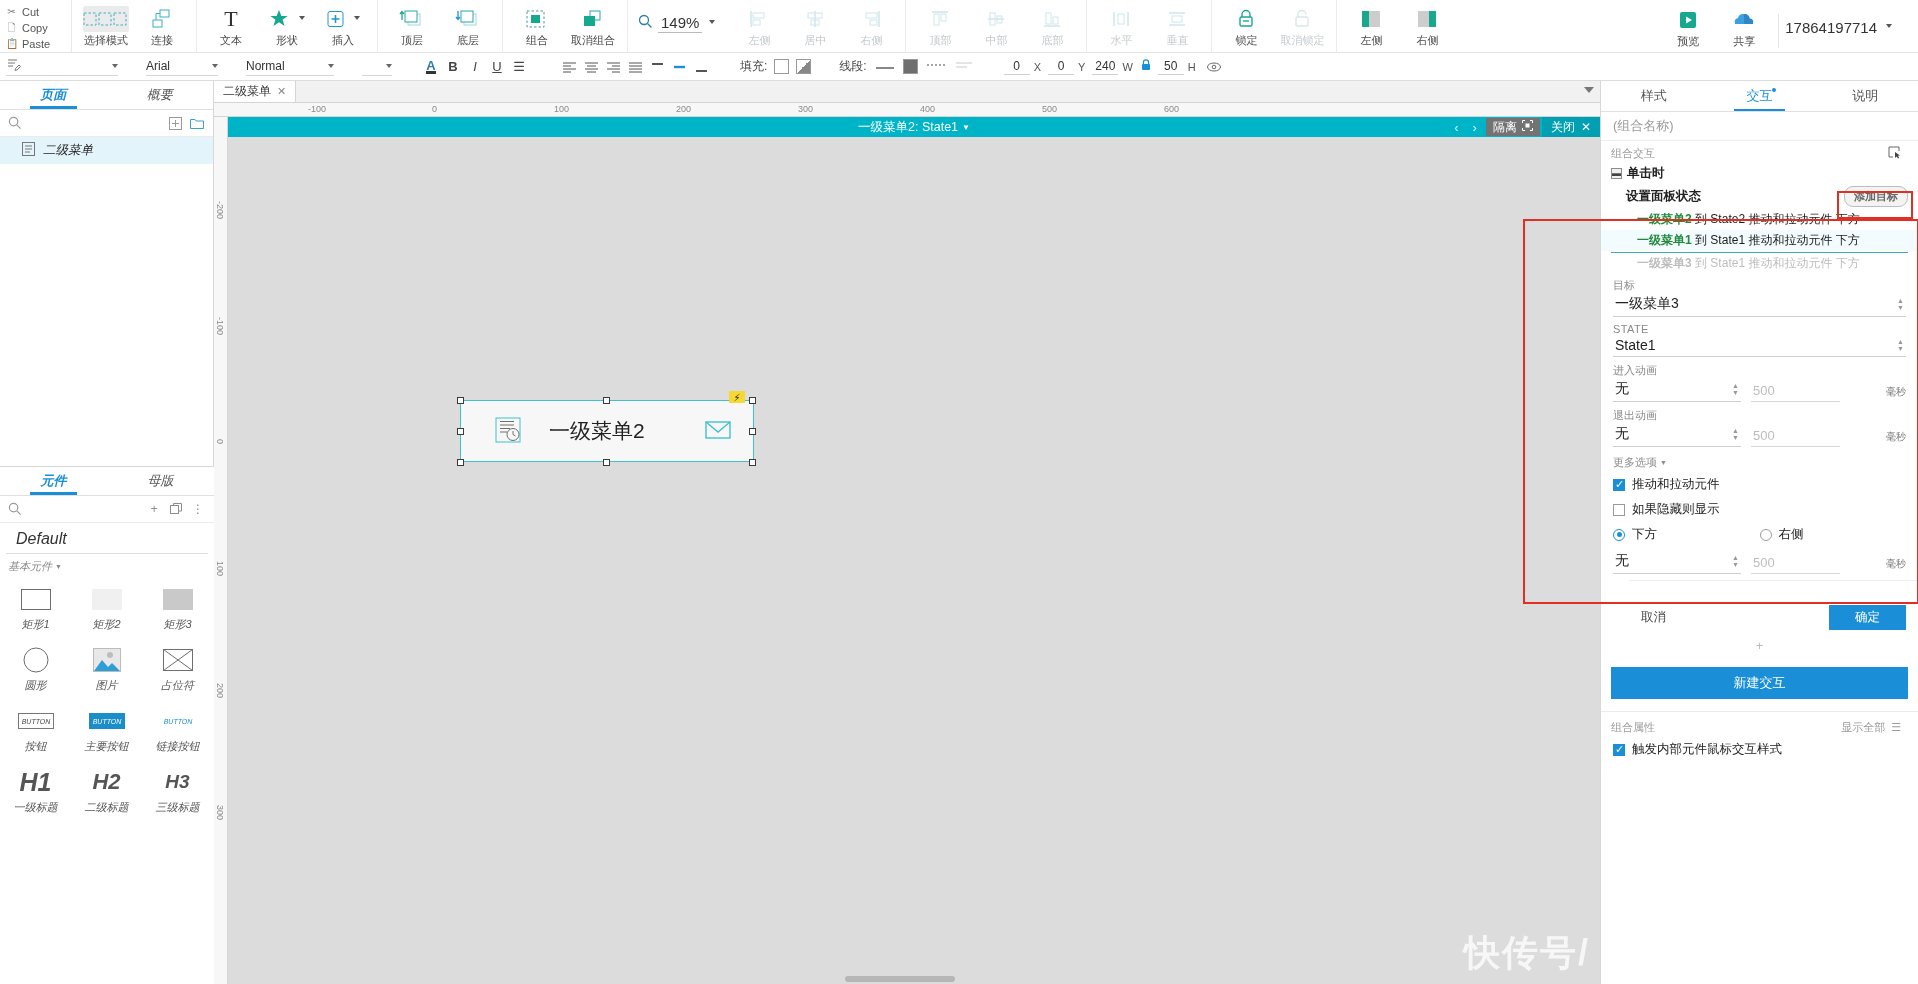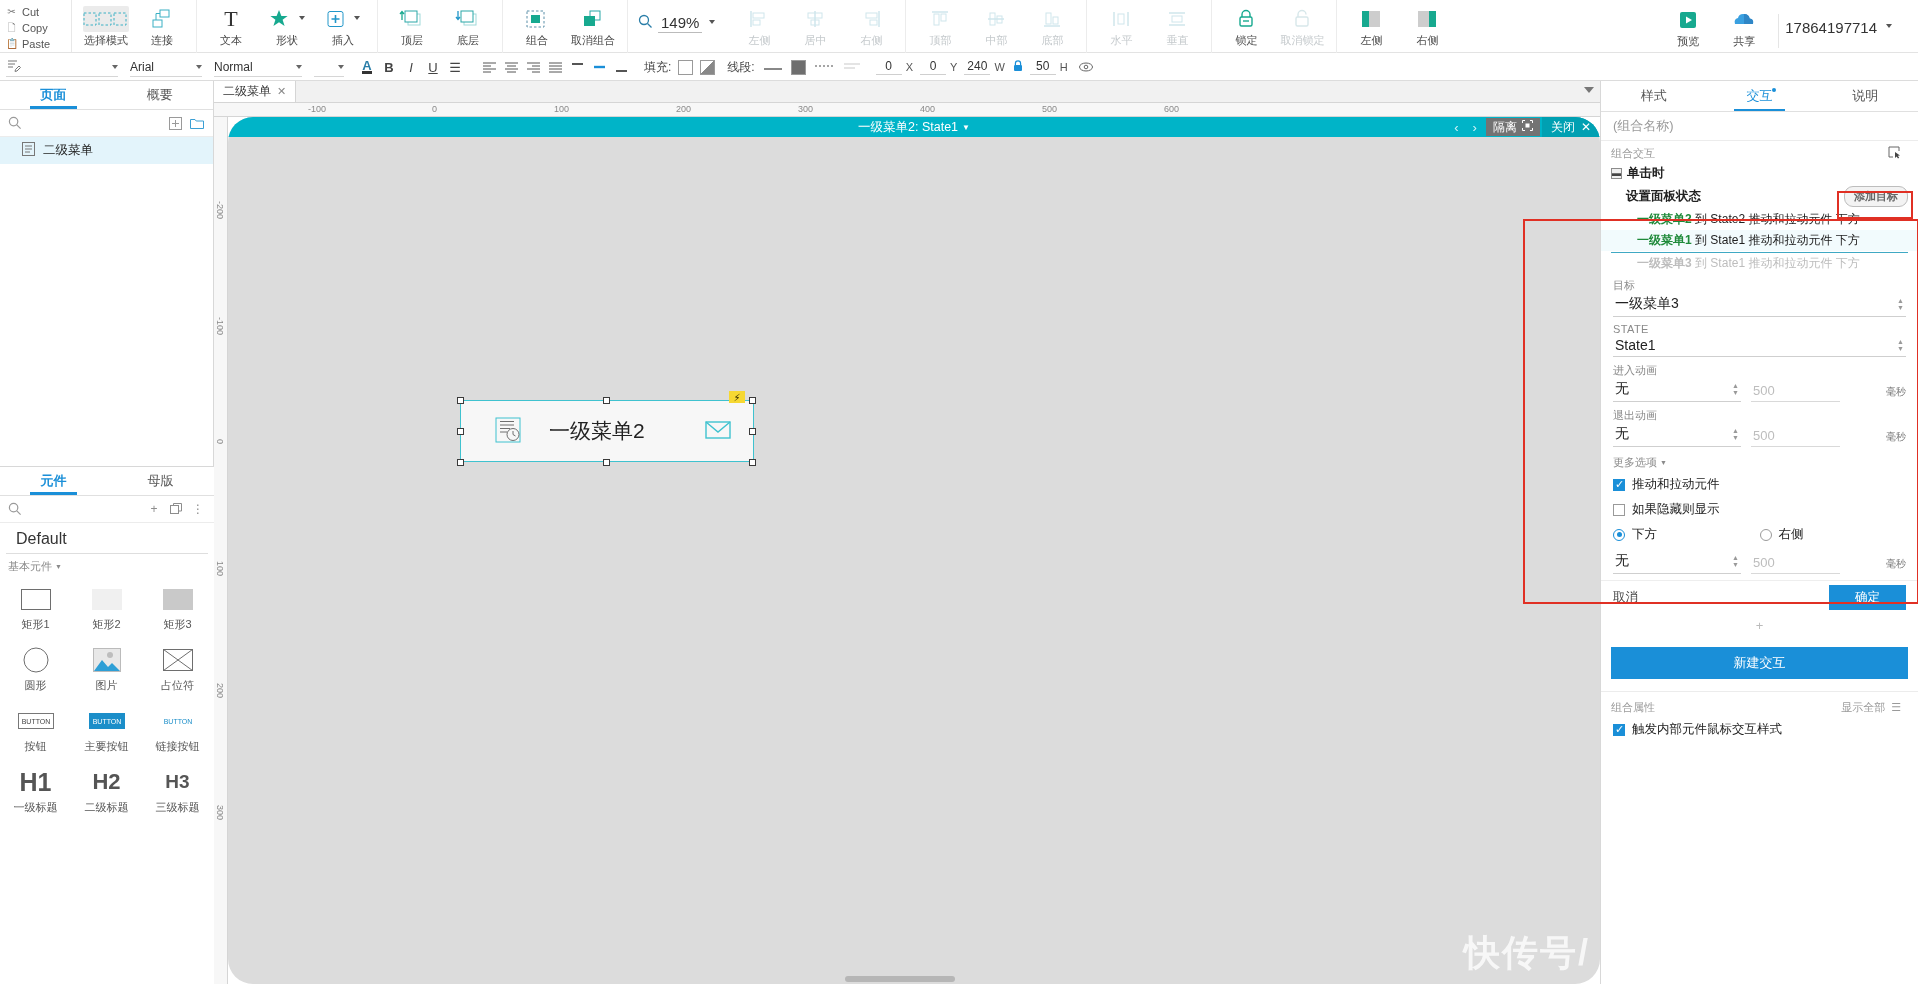--- a/index.html
+++ b/index.html
@@ -23,33 +23,33 @@
   .tbtn .ic { height:26px; display:flex; align-items:center; justify-content:center; }
   .tbtn .lb { font-size:11px; color:#4a4a4a; margin-top:1px; white-space:nowrap;}
   .tbtn.dis .lb { color:#c4c9cc; }
   .tbtn.sel .ic { background:#ebebeb; border-radius:2px; }
   .caretdn { width:0;height:0;border-left:3.5px solid transparent;border-right:3.5px solid transparent;border-top:4px solid #555; display:inline-block; margin-left:2px; margin-bottom:2px;}
   .zoombox { display:flex; align-items:center; gap:5px; padding:0 10px; height:34px; margin-top:6px;}
   .zoomval { font-size:15px; color:#333; border-bottom:1px solid #bbb; padding:0 3px 1px 3px; min-width:44px; text-align:center;}
   .vsep { width:1px; background:#e5e5e5; height:34px; margin:9px 6px 0 6px; }
 
   
-  .formatbar { position:absolute; left:0; top:53px; width:1918px; height:28px; background:#fff; border-bottom:1px solid #dcdcdc; display:flex; align-items:flex-start; }
+  .formatbar { position:absolute; left:0; top:53px; width:1918px; height:28px; background:#fff; border-bottom:1px solid #dcdcdc; display:flex; align-items:center;gap:16px; }
   .fseg { display:flex; align-items:center; height:28px; padding:0 6px; }
   .fdrop { display:flex; align-items:center; justify-content:space-between; height:19px; border:none; font-size:12px; color:#333; }
   .fdrop .cv { width:0;height:0;border-left:3.5px solid transparent;border-right:3.5px solid transparent;border-top:4px solid #666; }
   .underline-box { border-bottom:1px solid #d6d6d6; }
   .fico { width:22px; height:20px; display:flex; align-items:center; justify-content:center; color:#444; font-size:13px; cursor:default;}
   .swatch { width:15px;height:15px; border:1px solid #9a9a9a; display:inline-block;}
   .numfield { display:flex; align-items:center; gap:4px; margin-right:7px;}
   .numfield .nv { min-width:26px; text-align:center; border-bottom:1px solid #cfcfcf; font-size:12px; color:#333; padding-bottom:1px;}
   .numfield .nl { font-size:11px; color:#555; }
 
   
-  .leftpanel { position:absolute; left:0; top:81px; width:214px; height:903px; background:#fff; border-right:1px solid #d8d8d8; }
+  .leftpanel { position:absolute; left:0; top:81px; width:214px; height:903px; background:#fff; border-right:1px solid #d8d8d8;font-style:italic; }
   .tabrow { display:flex; height:29px; border-bottom:1px solid #e0e0e0; }
   .tabrow .tb { flex:1; display:flex; align-items:center; justify-content:center; font-size:13px; color:#585858; position:relative; cursor:default;}
   .tabrow .tb.active { color:#1a8fd8; font-weight:bold; }
   .tabrow .tb.active::after { content:""; position:absolute; bottom:0; left:28%; width:44%; height:3px; background:#1a8fd8; }
   .srchrow { display:flex; align-items:center; height:27px; border-bottom:1px solid #ececec; padding:0 8px; gap:6px;}
   .srchrow .si { flex:1; display:flex; align-items:center; color:#9a9a9a; }
   .ghostbtn { width:16px; height:16px; display:flex; align-items:center; justify-content:center; color:#8d8d8d; font-size:12px; cursor:default;}
   .pageitem { display:flex; align-items:center; gap:8px; height:27px; padding-left:22px; background:#e3f4fb; font-size:12.5px; color:#222; cursor:default;}
   .pageitem .pi { color:#666; }
   .lp-split { position:absolute; left:0; top:385px; width:214px; bottom:0; border-top:1px solid #d8d8d8; background:#fff;}
@@ -63,21 +63,21 @@
   
   .canvaswrap { position:absolute; left:214px; top:81px; right:318px; bottom:0; background:#fff; }
   .tabstrip { height:22px; background:#f1f1f1; border-bottom:1px solid #d5d5d5; display:flex; align-items:stretch; position:relative;}
   .ctab { display:flex; align-items:center; gap:6px; padding:0 9px; background:#fff; border-right:1px solid #d5d5d5; font-size:12px; color:#333; cursor:default;}
   .ctab .x { color:#888; font-size:11px;}
   .tabstrip .tsarrow { position:absolute; right:6px; top:6px; width:0;height:0;border-left:5px solid transparent;border-right:5px solid transparent;border-top:6px solid #777;}
   .rulerh { position:absolute; left:0; top:22px; height:14px; right:0; background:#f7f7f7; border-bottom:1px solid #d5d5d5; overflow:hidden;}
   .rulerv { position:absolute; left:0; top:36px; width:14px; bottom:0; background:#f7f7f7; border-right:1px solid #d5d5d5; overflow:hidden;}
   .rtick { position:absolute; font-size:9px; color:#8a8a8a; top:1px;}
   .rtickv { position:absolute; font-size:9px; color:#8a8a8a; left:1px; writing-mode:vertical-rl;}
-  .canvas { position:absolute; left:14px; top:36px; right:0; bottom:0; background:#dcdcdc; overflow:hidden;border-radius:25px;}
+  .canvas { position:absolute; left:14px; top:36px; right:0; bottom:0; background:#dcdcdc; overflow:hidden;}
   .isobar { position:absolute; left:0; top:0; right:0; height:20px; background:#00b4c8; display:flex; align-items:center; color:#fff; font-size:12px; }
   .isotitle { position:absolute; left:0; right:0; text-align:center; font-size:12.5px; color:#fff; display:flex; align-items:center; justify-content:center; gap:4px;}
   .isoright { margin-left:auto; display:flex; align-items:center; height:20px; }
   .isoright .nv { padding:0 7px; color:#cdf2f7; font-size:13px; cursor:default;}
   .isopill { background:#737373; padding:2px 7px; display:flex; align-items:center; gap:5px; margin:0 2px; height:18px; cursor:default;}
   .isoclose { background:#00a0b2; padding:0 9px; display:flex; align-items:center; gap:6px; height:20px; cursor:default;}
   .selwidget { position:absolute; background:#f7f7f7; border:1px solid #3fc2cf; display:flex; align-items:center; }
   .handle { position:absolute; width:7px; height:7px; background:#fff; border:1px solid #3a3a3a;}
   .boltbadge { position:absolute; width:16px; height:12px; background:#f6d832; display:flex; align-items:center; justify-content:center; font-size:10px; color:#3a3000;}
   .hscroll { position:absolute; bottom:2px; left:45%; width:110px; height:6px; background:#b6b6b6; border-radius:3px; cursor:default;}
@@ -115,21 +115,21 @@
   .moreopt { padding:6px 12px 2px 12px; font-size:11px; color:#8a8a8a; display:flex; align-items:center; gap:3px;}
   .ckrow { display:flex; align-items:center; gap:7px; padding:4px 12px; font-size:12.5px; color:#222;}
   .ckbox { width:12px; height:12px; border:1px solid #9a9a9a; background:#fff; display:inline-block; position:relative;}
   .ckbox.on { background:#1a8fd8; border-color:#1a8fd8;}
   .ckbox.on::after { content:"\2713"; position:absolute; left:1px; top:-2px; color:#fff; font-size:11px; line-height:13px;}
   .rdrow { display:flex; align-items:center; padding:4px 12px; font-size:12.5px; color:#222;}
   .rdopt { display:flex; align-items:center; gap:7px; width:150px;}
   .rdo { width:12px;height:12px;border-radius:50%;border:1px solid #9a9a9a; background:#fff; position:relative;}
   .rdo.on { border-color:#1a8fd8; }
   .rdo.on::after { content:""; position:absolute; left:2.5px; top:2.5px; width:5px;height:5px;border-radius:50%;background:#1a8fd8;}
-  .footrow { display:flex; align-items:center; justify-content:space-between; padding:4px 12px 6px 12px; border-top:1px solid #eee; margin-top:4px;}
+  .footrow { display:flex; align-items:center; justify-content:space-between; padding:24px 12px 6px 12px; border-top:1px solid #eee; margin-top:4px;margin-left:28px;}
   .cancelbtn { font-size:12.5px; color:#444; cursor:default;}
   .okbtn { background:#1a8fd8; color:#fff; font-size:12.5px; padding:4px 26px; cursor:default;}
   .newinter { margin:12px 10px 0 10px; background:#1a8fd8; color:#fff; text-align:center; font-size:13px; padding:7px 0; cursor:default;}
   .redbox { position:absolute; border:2px solid #e03024; pointer-events:none;}
   .plusrow { text-align:center; color:#bbb; font-size:13px; padding:2px 0;}
 </style>
 </head>
 <body>
 
 <div class="app">

